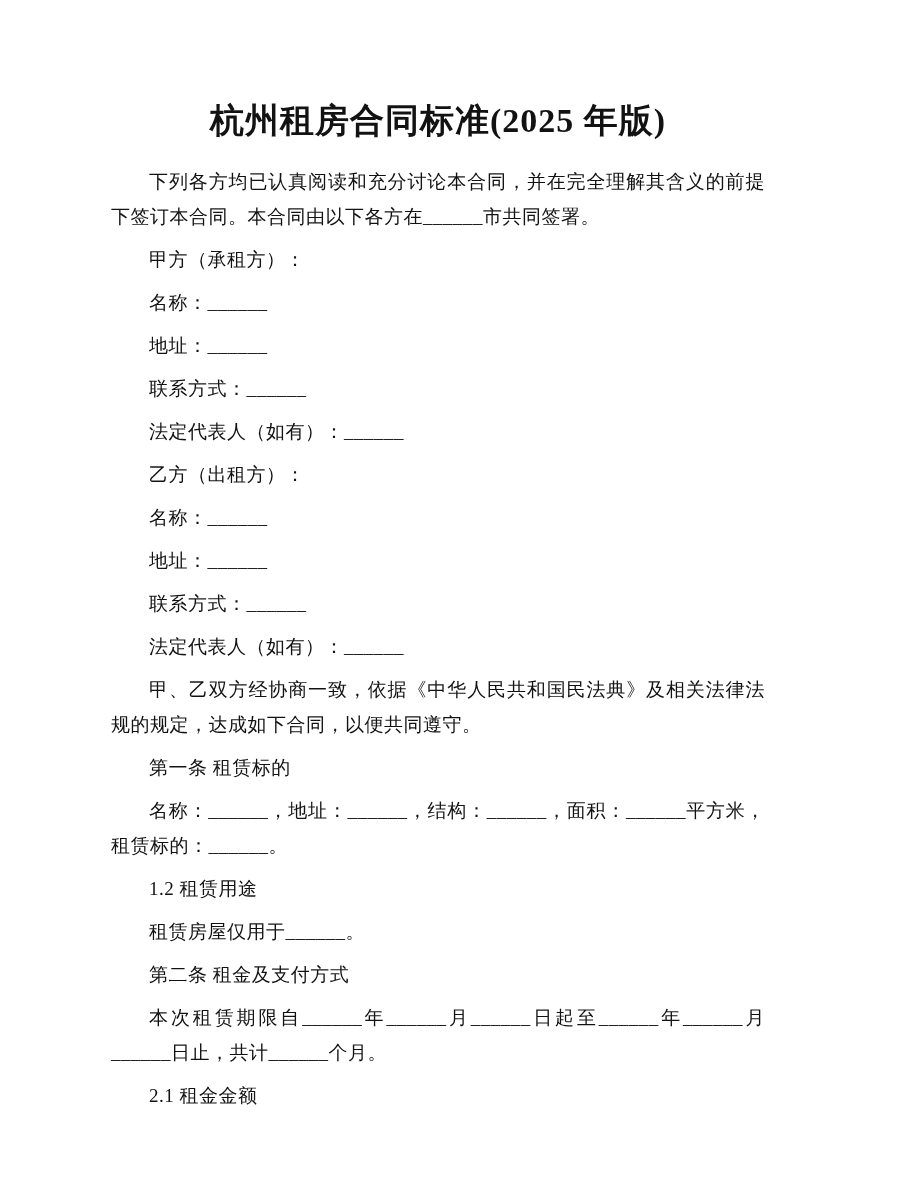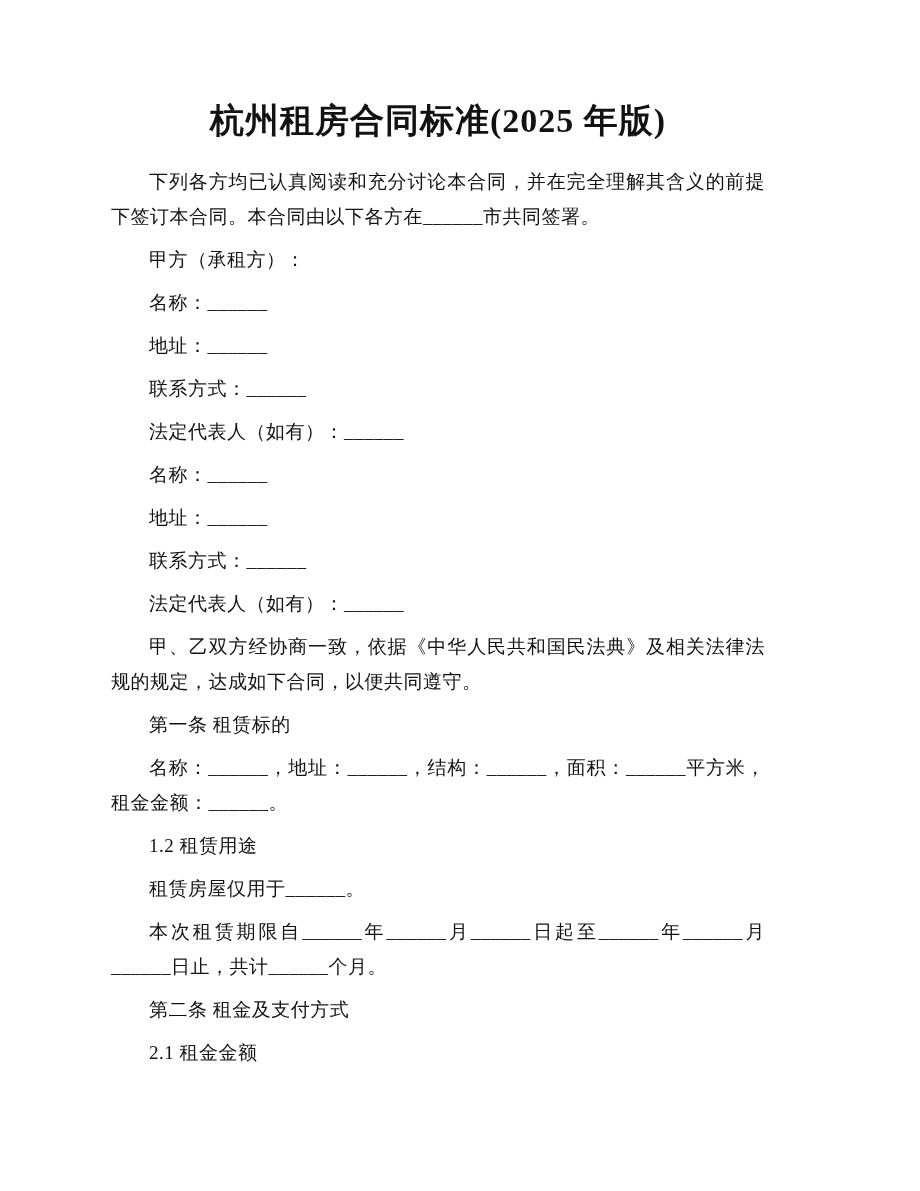--- a/index.html
+++ b/index.html
@@ -45,26 +45,27 @@
 <div class="page">
 
   <h1 class="doc-title">杭州租房合同标准(2025 年版)</h1>
 
   <p class="para">下列各方均已认真阅读和充分讨论本合同，并在完全理解其含义的前提下签订本合同。本合同由以下各方在______市共同签署。</p>
   <p class="para">甲方（承租方）：</p>
   <p class="para">名称：______</p>
   <p class="para">地址：______</p>
   <p class="para">联系方式：______</p>
   <p class="para">法定代表人（如有）：______</p>
+  <p class="para">乙方（出租方）：</p>
   <p class="para">名称：______</p>
   <p class="para">地址：______</p>
   <p class="para">联系方式：______</p>
   <p class="para">法定代表人（如有）：______</p>
   <p class="para">甲、乙双方经协商一致，依据《中华人民共和国民法典》及相关法律法规的规定，达成如下合同，以便共同遵守。</p>
   <p class="para heading">第一条 租赁标的</p>
-  <p class="para">名称：______，地址：______，结构：______，面积：______平方米，租金金额：______。</p>
+  <p class="para">名称：______，地址：______，结构：______，面积：______平方米，租赁标的：______。</p>
   <p class="para">1.2 租赁用途</p>
   <p class="para">租赁房屋仅用于______。</p>
+  <p class="para heading">第二条 租金及支付方式</p>
   <p class="para">本次租赁期限自______年______月______日起至______年______月______日止，共计______个月。</p>
-  <p class="para heading">第二条 租金及支付方式</p>
   <p class="para">2.1 租金金额</p>
 
 </div>
 
 </body></html>

